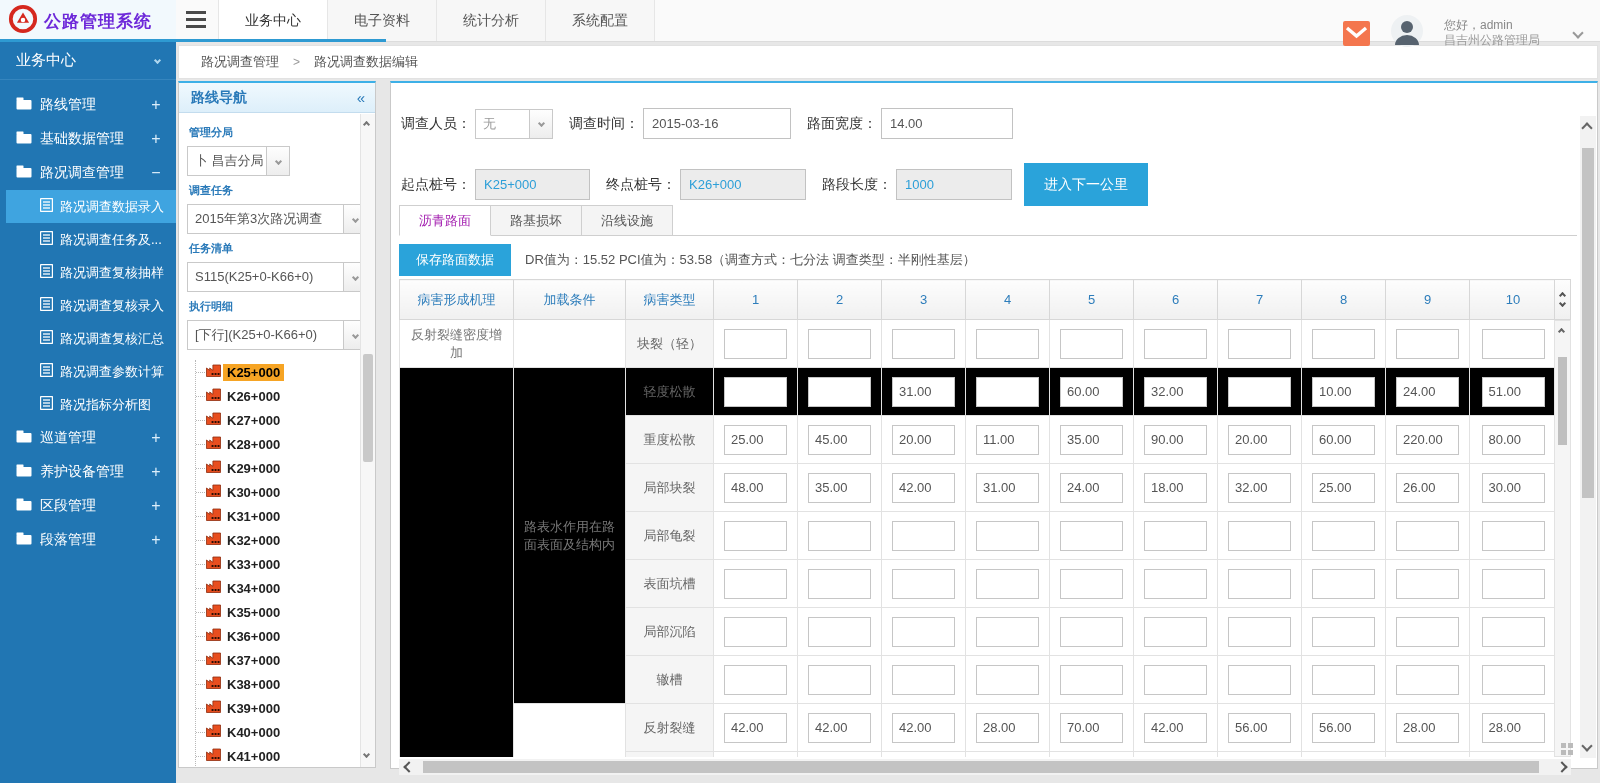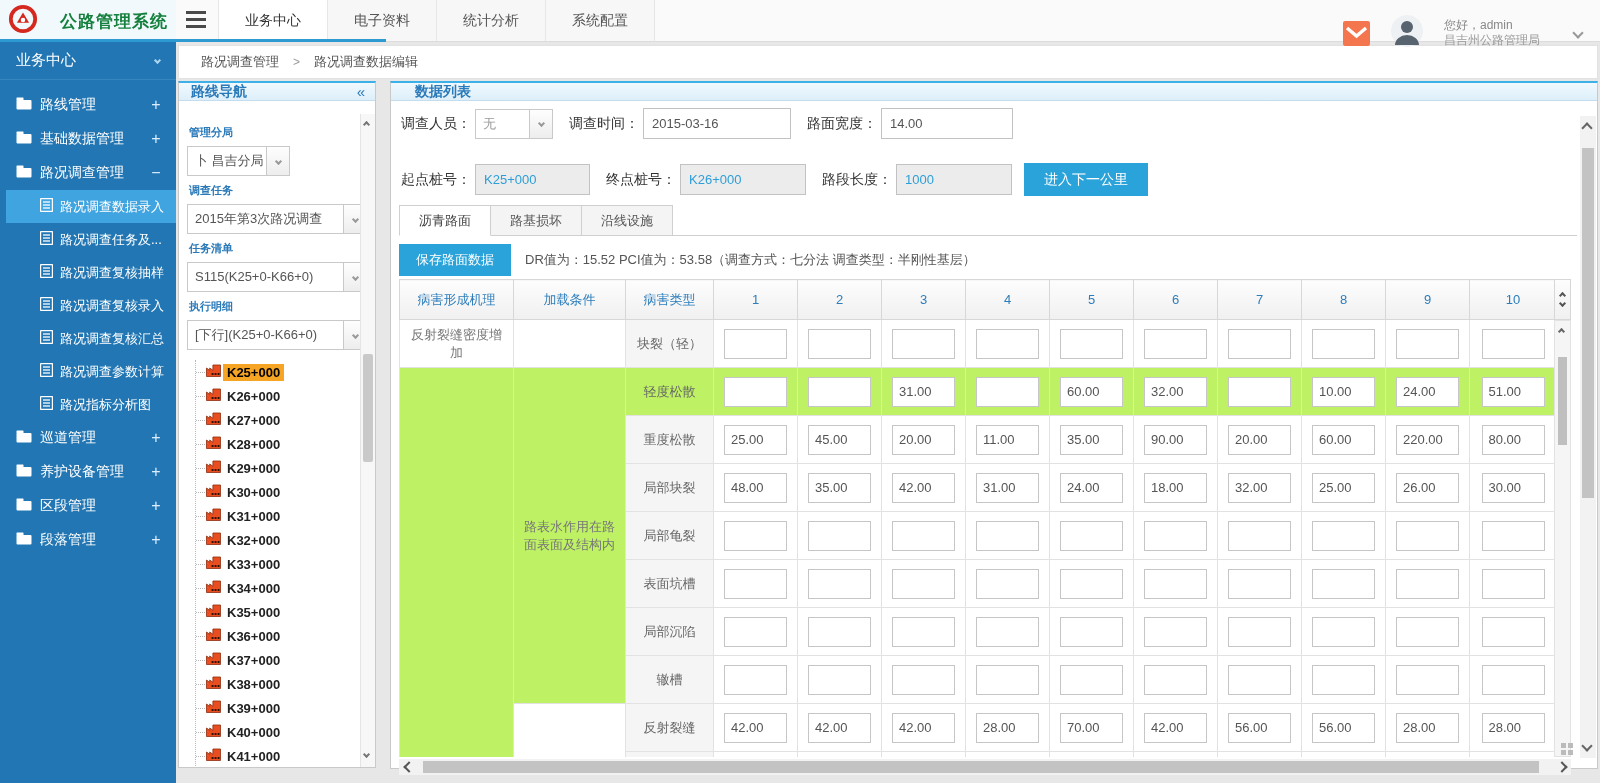--- a/index.html
+++ b/index.html
@@ -1,21 +1,21 @@
 <!DOCTYPE html>
 <html><head>
 <meta charset="utf-8">
 <style>
   * { margin:0; padding:0; box-sizing:border-box; }
   html,body { width:1600px; height:783px; overflow:hidden; font-family:"Liberation Sans","DejaVu Sans",sans-serif; background:#e7e7e7; }
 
   
   .top-header { position:absolute; left:0; top:0; width:1600px; height:42px; background:#fafafa; border-bottom:1px solid #dcdcdc; z-index:20; }
   .logo-area { position:absolute; left:0; top:0; width:176px; height:42px; background:#f2f9fd; display:flex; align-items:center; padding-left:8px; }
-  .logo-text { color:#15803d; font-size:17px; font-weight:bold; margin-left:22px; letter-spacing:1px; }
+  .logo-text { color:#6d28d9; font-size:17px; font-weight:bold; margin-left:6px; letter-spacing:1px; }
   .accent-line { position:absolute; left:0; top:39px; width:386px; height:3px; background:#2e9ad2; }
   .hamburger { position:absolute; left:186px; top:11px; width:22px; height:20px; cursor:pointer; }
   .hamburger i { display:block; width:20px; height:3px; background:#4a4a4a; margin-bottom:4px; }
   .top-nav { position:absolute; left:218px; top:0; height:41px; display:flex; }
   .top-nav .nav-item { height:41px; line-height:41px; padding:0 26px; font-size:14px; color:#555; border-right:1px solid #e6e6e6; cursor:pointer; background:#f7f7f7; }
   .top-nav .nav-item:first-child { border-left:1px solid #e6e6e6; }
   .top-nav .nav-item.active { background:#ffffff; color:#333; }
   .header-right { position:absolute; right:18px; top:12px; height:42px; display:flex; align-items:center; gap:20px; }
   .greeting { font-size:12px; color:#888; line-height:15px; }
   .greeting .org { color:#999;text-align:right; }
@@ -38,21 +38,21 @@
   .sb-subitem { height:33px; display:flex; align-items:center; padding-left:34px; color:#fff; font-size:13px; cursor:pointer; margin:0 0 0 6px; }
   .sb-subitem.active { background:#3fa4e0; }
   .sb-subitem .sb-label { margin-left:7px; }
 
   
   .breadcrumb { position:absolute; left:178px; top:45px; width:1420px; height:34px; background:#fff; border:1px solid #e2e2e2; display:flex; align-items:center; padding-left:22px; font-size:13px; color:#555; gap:14px; z-index:5; }
   .breadcrumb .sep { color:#999; font-size:12px; }
 
   
   .rn-panel { position:absolute; left:178px; top:81px; width:198px; height:687px; background:#fff; border:1px solid #c9c9c9; border-top:2px solid #3db0e7; }
-  .panel-hd { height:18px; background:linear-gradient(#f0f9fe,#ddeffa); border-bottom:1px solid #c3dcee; display:flex; align-items:center; justify-content:space-between; padding:0 10px 0 12px; }
+  .panel-hd { height:30px; background:linear-gradient(#f0f9fe,#ddeffa); border-bottom:1px solid #c3dcee; display:flex; align-items:center; justify-content:space-between; padding:0 10px 0 12px; }
   .panel-hd .hd-title { color:#2a7ab9; font-size:14px; font-weight:bold; }
   .panel-hd .collapse { color:#2a7ab9; font-size:15px; cursor:pointer; }
   .rn-body { position:absolute; left:0; top:31px; right:0; bottom:0; overflow:hidden; padding:4px 8px 0 8px; }
   .rn-label { color:#2a7ab9; font-size:11px; font-weight:bold; margin:7px 0 6px 2px; }
   .combo { display:flex; height:30px; }
   .combo .combo-val { flex:1; border:1px solid #c9c9c9; background:#fff; font-size:13px; color:#555; line-height:28px; padding:0 7px; white-space:nowrap; overflow:hidden; }
   .combo .combo-btn { width:23px; border:1px solid #c9c9c9; border-left:none; background:linear-gradient(#fefefe,#ededed); display:flex; align-items:center; justify-content:center; cursor:pointer; }
   .combo.narrow { width:103px; }
   .rn-tree { margin:10px 0 0 8px; border-left:1px dotted #b8b8b8; }
   .tree-item { height:24px; display:flex; align-items:center; cursor:pointer; }
@@ -66,38 +66,38 @@
   
   .main-panel { position:absolute; left:390px; top:81px; width:1208px; height:688px; background:#fff; border:1px solid #c9c9c9; border-top:2px solid #3db0e7; }
   .main-panel .panel-hd { padding-left:24px; }
   .form-row { position:absolute; left:10px; display:flex; align-items:center; }
   .form-row.r1 { top:25px; }
   .form-row.r2 { top:80px; }
   .f-label { font-size:14px; color:#333; margin:0 4px 0 0; }
   .f-input { height:31px; border:1px solid #c2c2c2; font-size:13px; color:#555; padding:0 8px; background:#fff; }
   .f-input.ro { background:#ececec; color:#2d9fd8; }
   .gap16 { width:16px; } .gap12 { width:12px; }
-  .btn-blue { height:33px; background:#2aa3da; color:#fff; border:none; font-size:14px; padding:0 20px; cursor:pointer; font-family:inherit; }
+  .btn-blue { height:43px; background:#2aa3da; color:#fff; border:none; font-size:14px; padding:0 20px; cursor:pointer; font-family:inherit; }
 
   .tabs { position:absolute; left:8px; top:122px; right:20px; height:31px; border-bottom:1px solid #cfcfcf; display:flex; }
   .tab { height:31px; line-height:30px; padding:0 19px; font-size:13px; color:#555; background:#f4f4f4; border:1px solid #cfcfcf; border-left:none; cursor:pointer; }
   .tab:first-child { border-left:1px solid #cfcfcf; }
-  .tab.active { background:#fff; border-bottom:1px solid #fff; color:#404040; }
+  .tab.active { background:#fff; border-bottom:1px solid #fff; color:#a21caf; }
 
   .toolbar { position:absolute; left:8px; top:160px; height:34px; display:flex; align-items:center; }
   .toolbar .btn-blue { height:32px; font-size:13px; padding:0 17px; }
   .toolbar .info { font-size:13px; color:#555; margin-left:14px; }
 
   .table-zone { position:absolute; left:8px; top:196px; width:1172px; height:478px; overflow:hidden; }
   table.grid { border-collapse:collapse; table-layout:fixed; width:1155px; }
   .grid th { height:40px; background:linear-gradient(#fdfdfd,#f0f0f0); border:1px solid #d7d7d7; color:#2d7dbb; font-size:13px; font-weight:normal; }
   .grid td { height:48px; border:1px solid #e2e2e2; font-size:13px; color:#666; text-align:center; background:#fff; }
   .grid td.yellow { background:#fdf8e5; color:#777; padding:0 8px; }
   .grid td.type-cell { background:#f5f5f5; }
-  .grid tr.hl td { background:#bef264; }
+  .grid tr.hl td { background:#000000; }
   .grid td.mech-cell, .grid td.load-cell { color:#777; padding:0 8px; }
   .cell-input { width:63px; height:30px; border:1px solid #c6c6c6; font-size:13px; color:#555; padding:0 6px; background:#fff; font-family:inherit; }
 
   
   .tv-scroll { position:absolute; left:1155px; top:0; width:17px; height:478px; }
   .tv-scroll .hd-cell { height:41px; border:1px solid #d7d7d7; background:linear-gradient(#fdfdfd,#f0f0f0); display:flex; flex-direction:column; align-items:center; justify-content:center; gap:3px; }
   .tv-scroll .track { position:absolute; top:41px; bottom:0; left:0; right:0; background:#f5f5f5; border:1px solid #e2e2e2; }
   .tv-scroll .thumb { position:absolute; left:3px; top:36px; width:9px; height:88px; background:#bfbfbf; }
 
   
@@ -487,23 +487,20 @@
       </div>
     </div>
   <div class="rn-scroll">
     <span class="chev up sm scroll-arrow" style="top:8px; border-color:#777;"></span>
     <div class="thumb" style="top:240px; height:108px;"></div>
     <span class="chev down sm scroll-arrow" style="bottom:10px; border-color:#777;"></span>
   </div>
 </div>
 
 <div class="main-panel">
-  <div class="panel-hd">
-    <span class="hd-title">数据列表</span>
-  </div>
 
   <div class="form-row r1">
     <span class="f-label">调查人员：</span>
     <span class="combo" style="width:78px;">
       <span class="combo-val" style="color:#999;">无</span>
       <span class="combo-btn">
           <span class="chev down sm"></span>
         </span>
     </span>
     <span class="gap16"></span>

